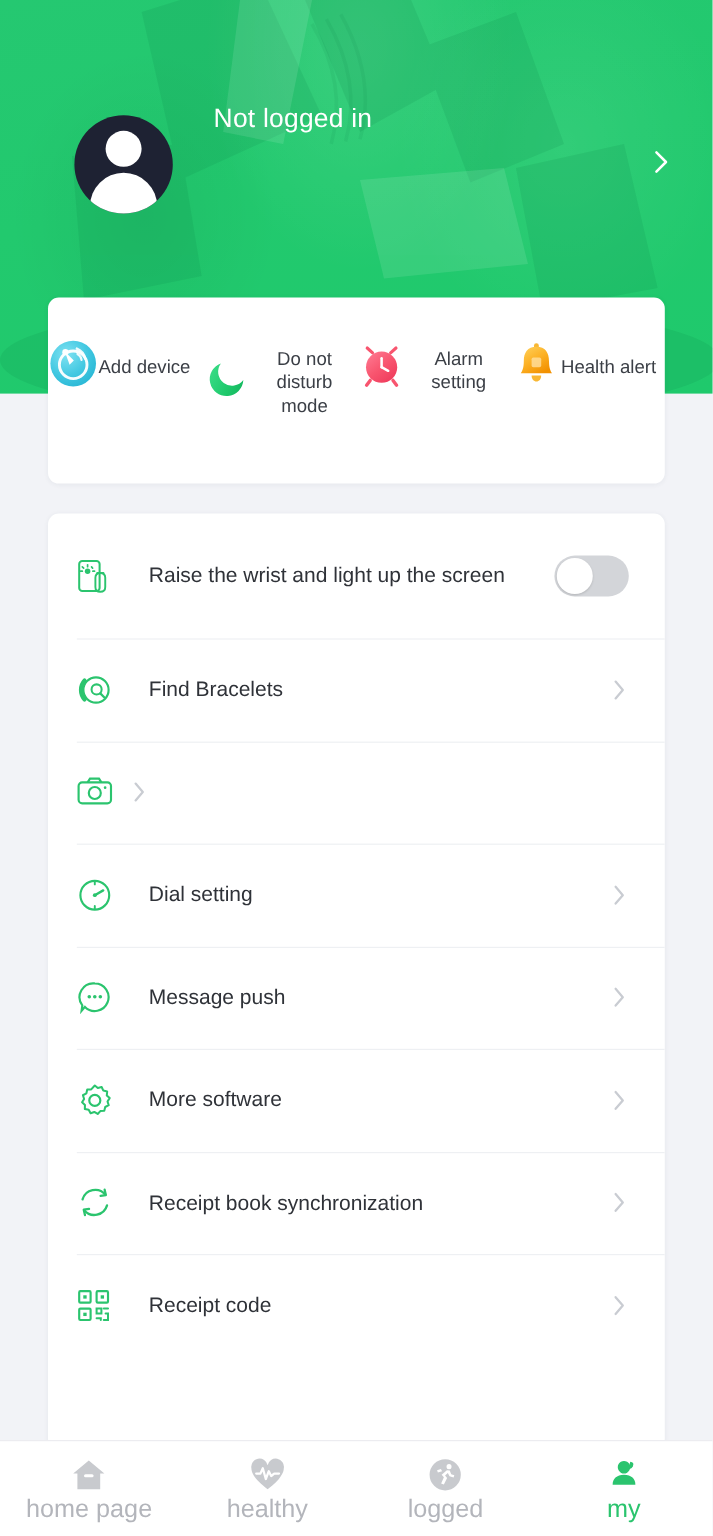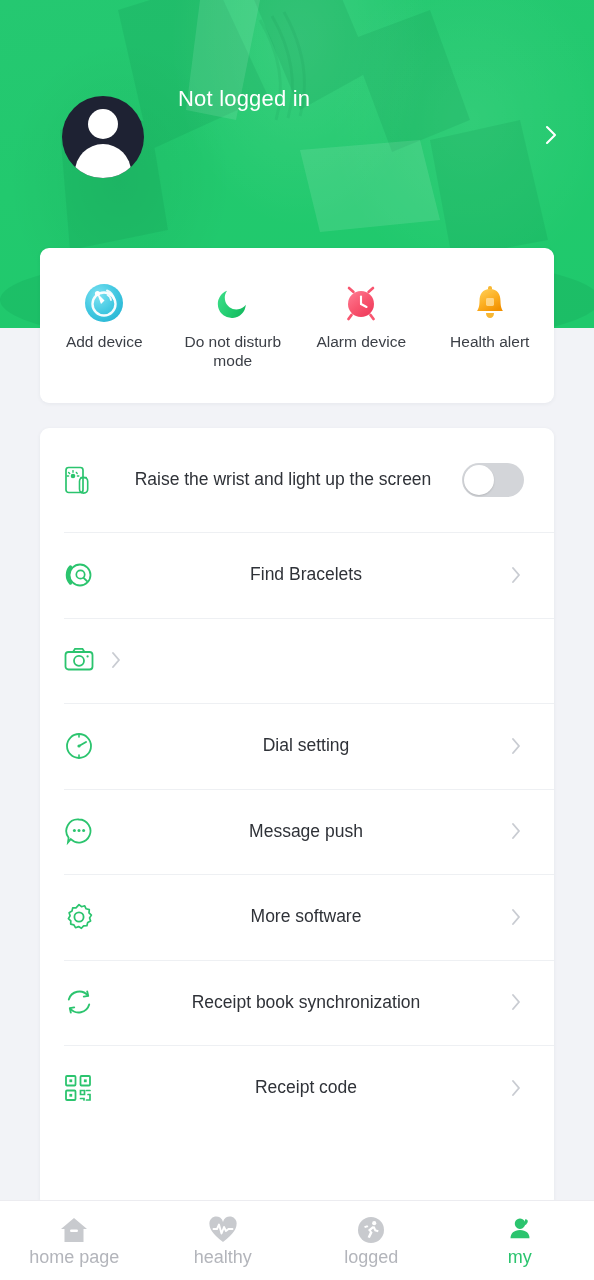--- a/index.html
+++ b/index.html
@@ -65,21 +65,21 @@
     width:514px; height:155px;
     background:#ffffff;
     border-radius:9px;
     box-shadow:0 1px 4px rgba(40,45,70,0.06);
     display:flex;
     align-items:flex-start;
     padding-top:34px;
   }
   .quick-item {
     flex:1;
-    display:flex; flex-direction:column; align-items:center;
+    display:flex; align-items:center;
     cursor:pointer;
   }
   .qi-icon { width:42px; height:42px; position:relative; }
   .qi-label {
     margin-top:8px;
     font-size:15.5px; color:#3b3f46;
     text-align:center; line-height:1.25;
     max-width:112px;
   }
 
@@ -107,21 +107,20 @@
   .row-icon {
     width:44px; min-width:44px; height:34px;
     display:flex; align-items:center; justify-content:flex-start;
   }
   .row-label {
     flex:1;
     margin-left:16px;
     font-size:17.5px; color:#2f3238;
     line-height:1.32;
     padding-right:20px;
-    text-align:center;
   }
   .row-chev { width:16px; height:26px; display:flex; align-items:center; justify-content:center; }
 
   
   .toggle {
     width:62px; height:34px; border-radius:17px;
     background:#d3d5d9;
     position:relative; flex:0 0 auto;
     cursor:pointer;
   }
@@ -139,21 +138,21 @@
     background:#ffffff;
     border-top:1px solid #ececf0;
     display:flex; align-items:center;
   }
   .nav-item {
     flex:1;
     display:flex; flex-direction:column; align-items:center;
     cursor:pointer;
   }
   .nav-icon { width:34px; height:34px; display:flex; align-items:center; justify-content:center; }
-  .nav-label { margin-top:0; font-size:18px; color:#b3b5bb; }
+  .nav-label { margin-top:0; font-size:21px; color:#b3b5bb; }
   .nav-item.active .nav-label { color:#2bc46e; }
 </style>
 </head>
 <body>
 
 <div id="app">
 
   <div class="header">
     <svg class="hdr-texture" viewBox="0 0 594 328" preserveAspectRatio="none">
       <g opacity="0.13" fill="#0a7a44">
@@ -240,21 +239,21 @@
           </defs>
           <line x1="9" y1="6" x2="13.5" y2="10" stroke="#f8556f" stroke-width="2.6" stroke-linecap="round"></line>
           <line x1="33" y1="6" x2="28.5" y2="10" stroke="#f8556f" stroke-width="2.6" stroke-linecap="round"></line>
           <circle cx="21" cy="22" r="13" fill="url(#gAlarm)"></circle>
           <line x1="11.5" y1="33" x2="8.5" y2="37" stroke="#f8556f" stroke-width="2.8" stroke-linecap="round"></line>
           <line x1="30.5" y1="33" x2="33.5" y2="37" stroke="#f8556f" stroke-width="2.8" stroke-linecap="round"></line>
           <line x1="21" y1="22" x2="21" y2="14.5" stroke="#ffffff" stroke-width="2.1" stroke-linecap="round"></line>
           <line x1="21" y1="22" x2="26.5" y2="25" stroke="#ffffff" stroke-width="2.1" stroke-linecap="round"></line>
         </svg>
       </div>
-      <div class="qi-label">Alarm device</div>
+      <div class="qi-label">Alarm setting</div>
     </div>
 
     <div class="quick-item">
       <div class="qi-icon">
         <svg width="42" height="42" viewBox="0 0 42 42">
           <defs>
             <linearGradient id="gBell" x1="0" y1="0" x2="0.7" y2="1">
               <stop offset="0%" stop-color="#ffd35e"></stop>
               <stop offset="55%" stop-color="#fcb024"></stop>
               <stop offset="100%" stop-color="#f29100"></stop>

